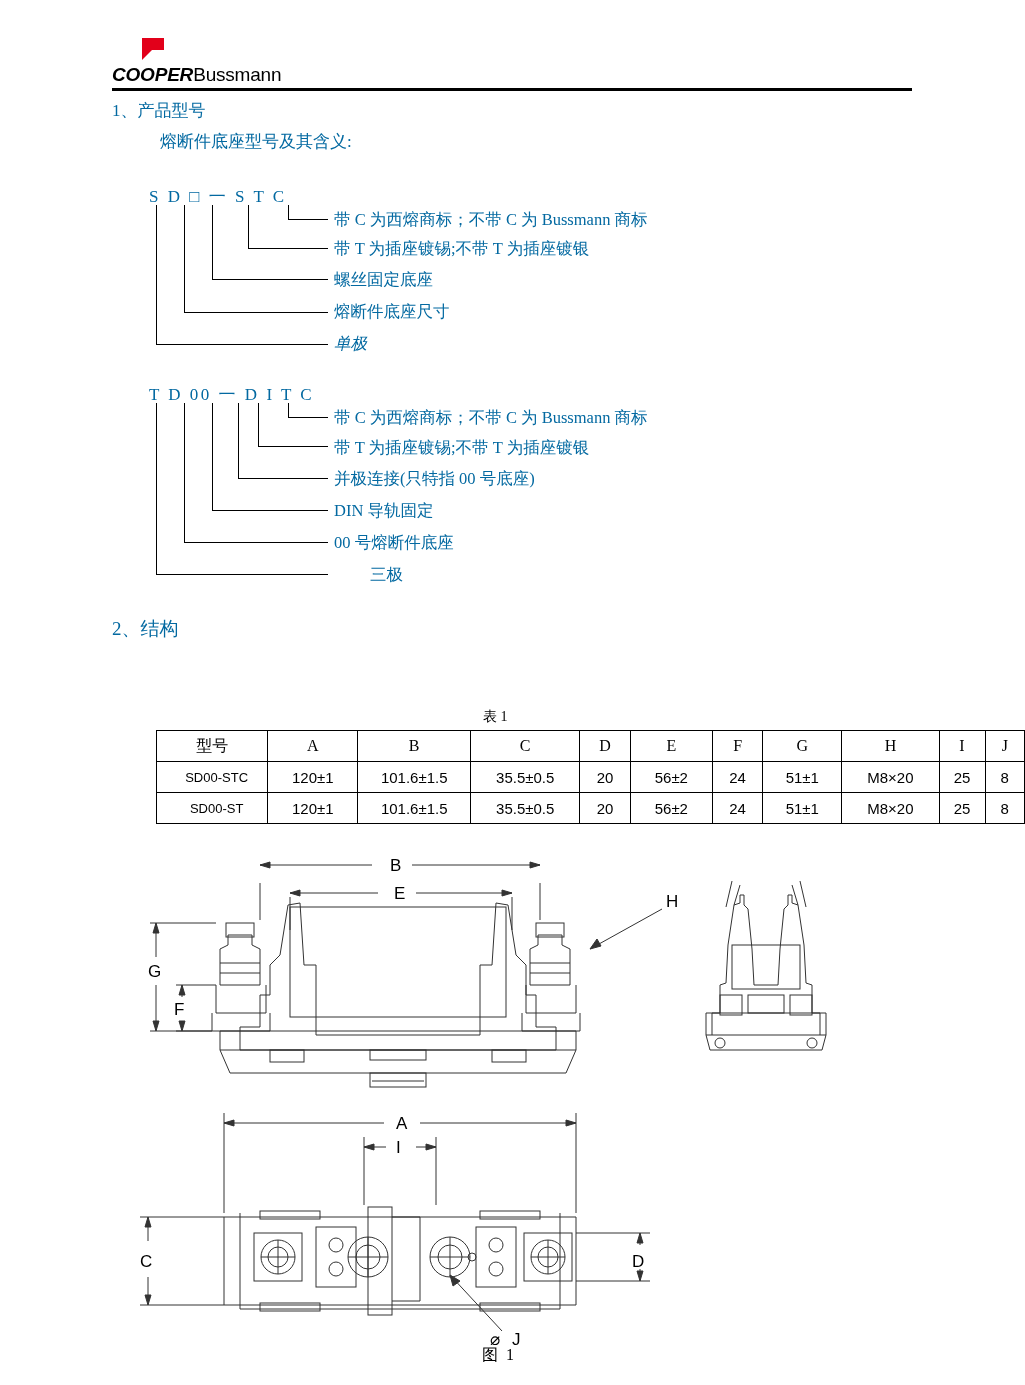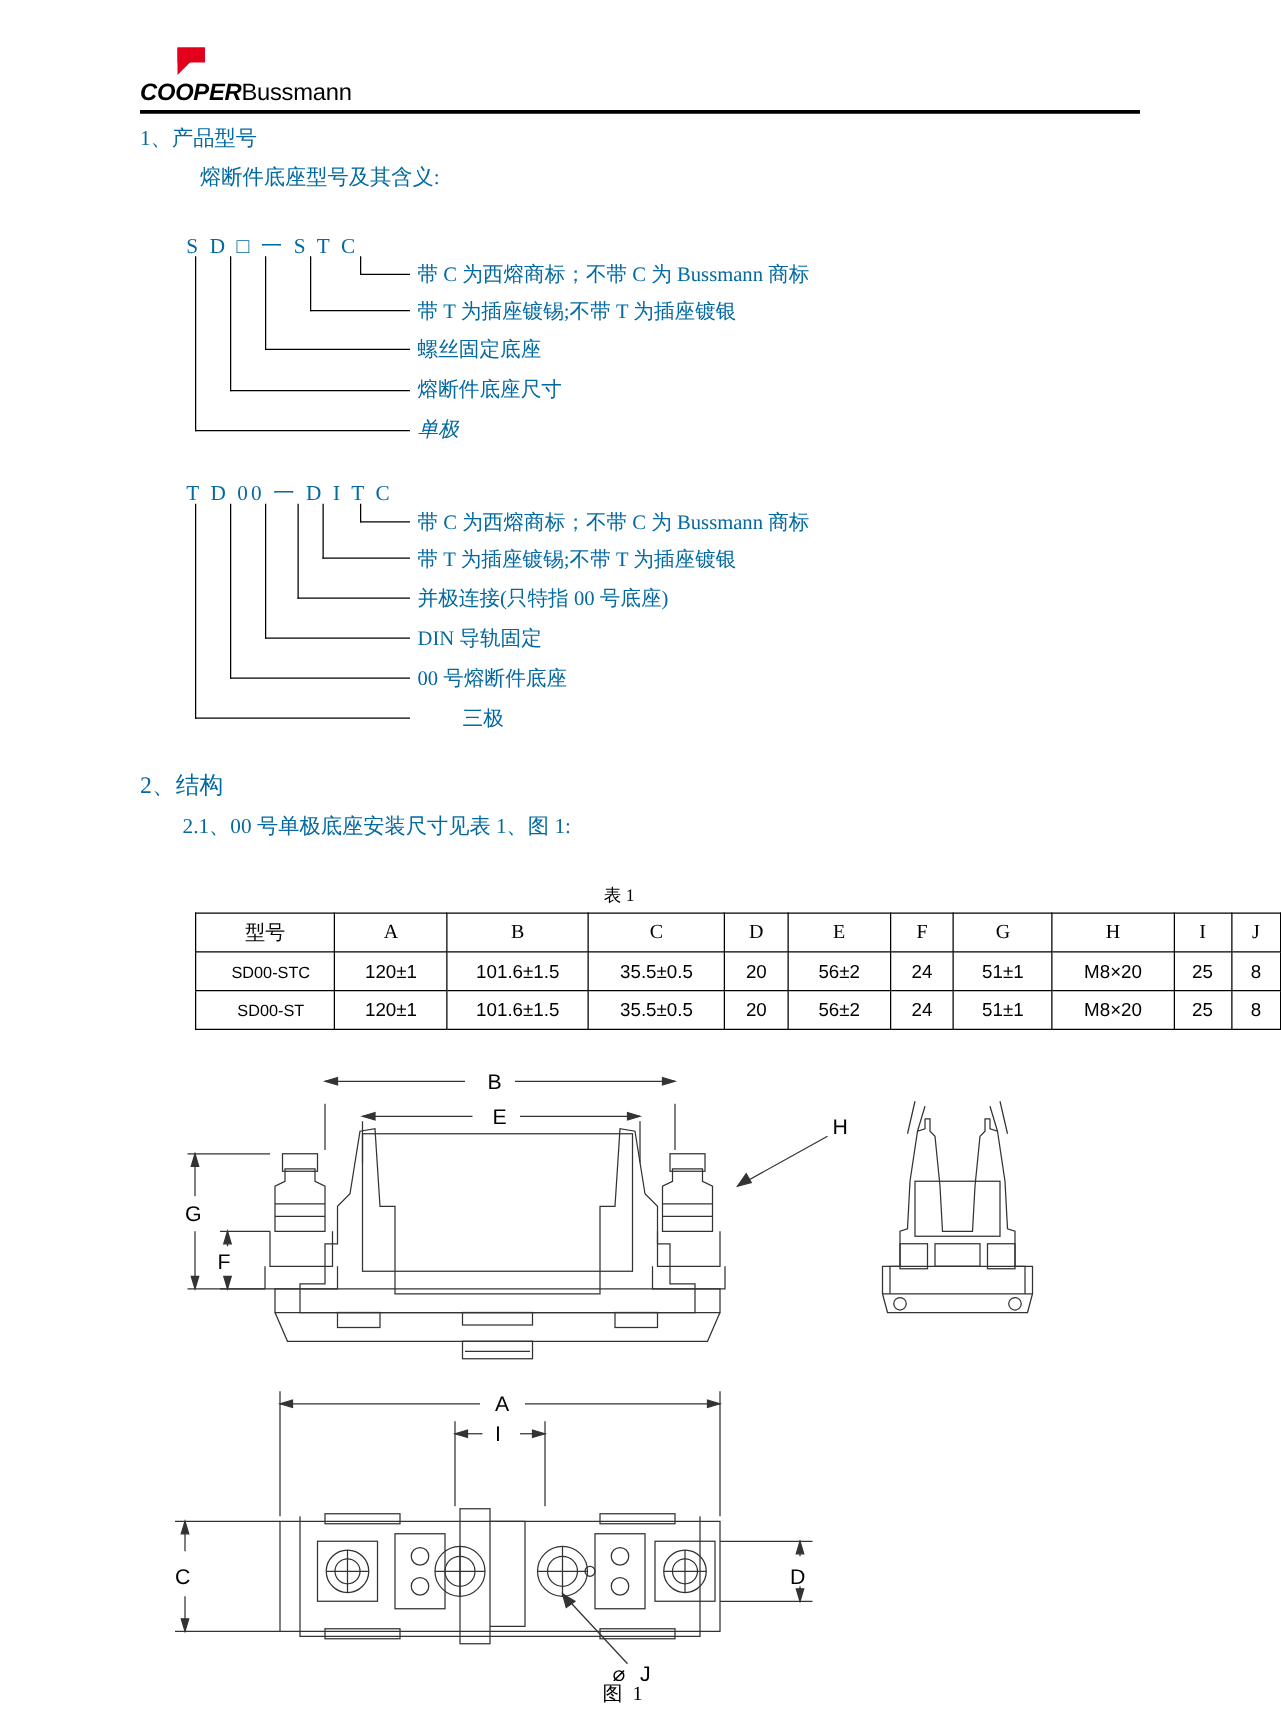--- a/index.html
+++ b/index.html
@@ -197,21 +197,20 @@
   <div class="ln lnh" style="left:156px; top:574px; width:172px;"></div>
 
   <div class="t" style="left:334px; top:408px;">带 C 为西熔商标；不带 C 为 Bussmann 商标</div>
   <div class="t" style="left:334px; top:438px;">带 T 为插座镀锡;不带 T 为插座镀银</div>
   <div class="t" style="left:334px; top:469px;">并极连接(只特指 00 号底座)</div>
   <div class="t" style="left:334px; top:501px;">DIN 导轨固定</div>
   <div class="t" style="left:334px; top:533px;text-align:center;">00 号熔断件底座</div>
   <div class="t" style="left:334px; top:565px;margin-left:36px;">三极</div>
 
   <div class="t" style="left:112px; top:617px; font-size:19px;">2、结构</div>
-  <div class="t" style="left:146px; top:650px; font-size:17px;">2.1、00 号单极底座安装尺寸见表 1、图 1:</div>
 
   <div class="tbl-title">表 1</div>
 
   <table class="dim">
     <thead>
       <tr>
         <th style="width:112px;">型号</th>
         <th style="width:88px;">A</th>
         <th style="width:110px;">B</th>
         <th style="width:108px;">C</th>

